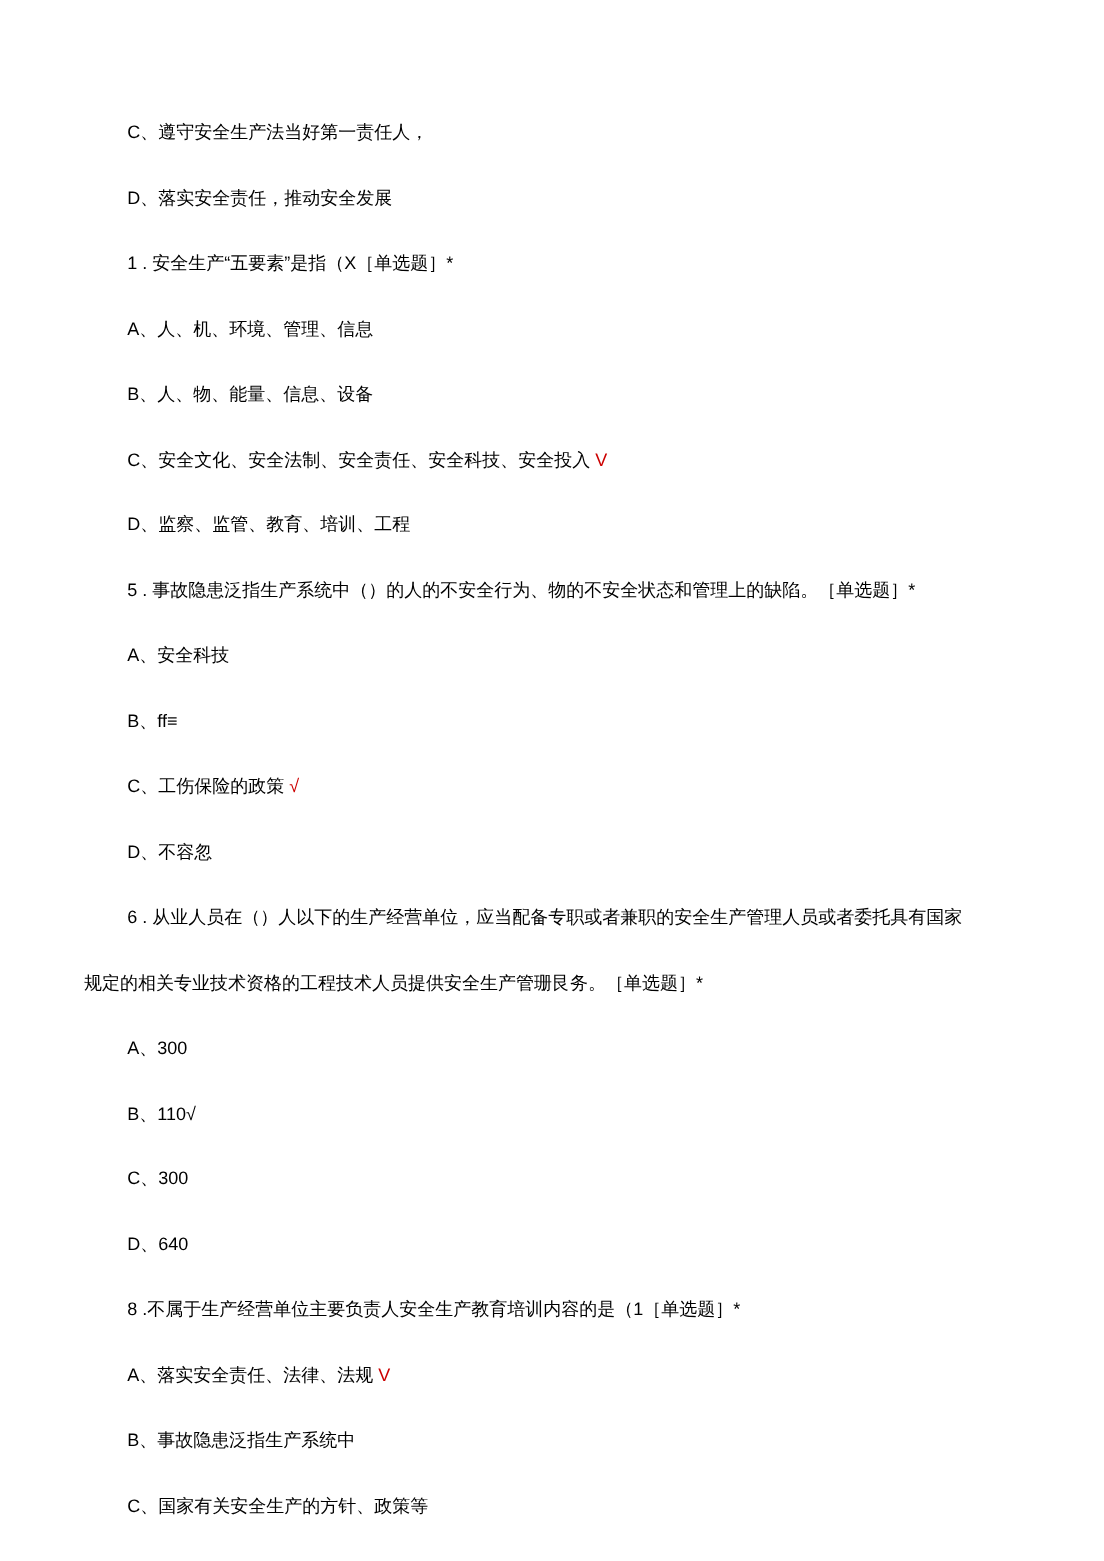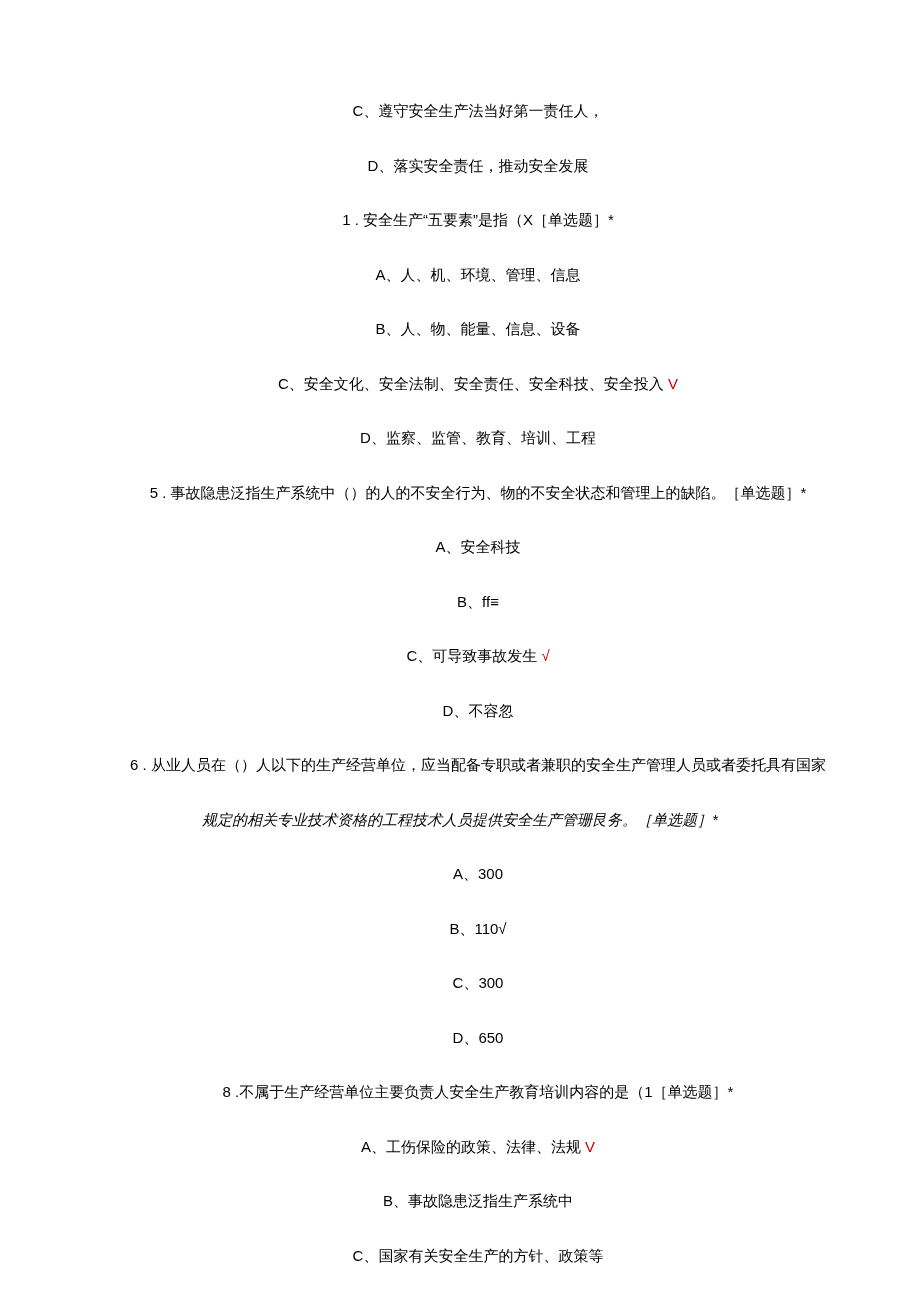--- a/index.html
+++ b/index.html
@@ -1,69 +1,67 @@
 <!DOCTYPE html>
 <html><head>
   <meta charset="utf-8">
   <style>
     * {
       margin: 0;
       padding: 0;
       box-sizing: border-box;
-      text-align: center;
     }
     body {
       background: #ffffff;
       font-family: "Microsoft YaHei", "SimSun", sans-serif;
       font-size: 15px;
       color: #000000;
       width: 920px;
       padding: 100px 70px 60px 70px;
       line-height: 1.5;
     }
     .line {
       margin-bottom: 32px;
       text-indent: 36px;
     }
     .mark {
       color: #cc0000;
       font-family: inherit;
     }
     .wrap-line {
       text-indent: 0;
-      font-style: italic;
     }
   </style>
 </head>
 <body>
 
 <div class="line">C、遵守安全生产法当好第一责任人，</div>
 <div class="line">D、落实安全责任，推动安全发展</div>
 
 <div class="line q-line">1  . 安全生产“五要素”是指（X［单选题］*</div>
 <div class="line">A、人、机、环境、管理、信息</div>
 <div class="line">B、人、物、能量、信息、设备</div>
 <div class="line">
   <span>C、安全文化、安全法制、安全责任、安全科技、安全投入 </span><span class="mark">V</span>
 </div>
 <div class="line">D、监察、监管、教育、培训、工程</div>
 
 <div class="line q-line">5  . 事故隐患泛指生产系统中（）的人的不安全行为、物的不安全状态和管理上的缺陷。［单选题］*</div>
 <div class="line">A、安全科技</div>
 <div class="line">B、ff≡</div>
 <div class="line">
-  <span>C、可导致事故发生 </span><span class="mark">√</span>
+  <span>C、工伤保险的政策 </span><span class="mark">√</span>
 </div>
 <div class="line">D、不容忽</div>
 
 <div class="line q-line">6  . 从业人员在（）人以下的生产经营单位，应当配备专职或者兼职的安全生产管理人员或者委托具有国家</div>
 <div class="line wrap-line">规定的相关专业技术资格的工程技术人员提供安全生产管珊艮务。［单选题］*</div>
 <div class="line">A、300</div>
 <div class="line">B、110√</div>
 <div class="line">C、300</div>
-<div class="line">D、650</div>
+<div class="line">D、640</div>
 
 <div class="line q-line">8  .不属于生产经营单位主要负责人安全生产教育培训内容的是（1［单选题］*</div>
 <div class="line">
-  <span>A、工伤保险的政策、法律、法规 </span><span class="mark">V</span>
+  <span>A、落实安全责任、法律、法规 </span><span class="mark">V</span>
 </div>
 <div class="line">B、事故隐患泛指生产系统中</div>
 <div class="line">C、国家有关安全生产的方针、政策等</div>
 
 </body></html>

